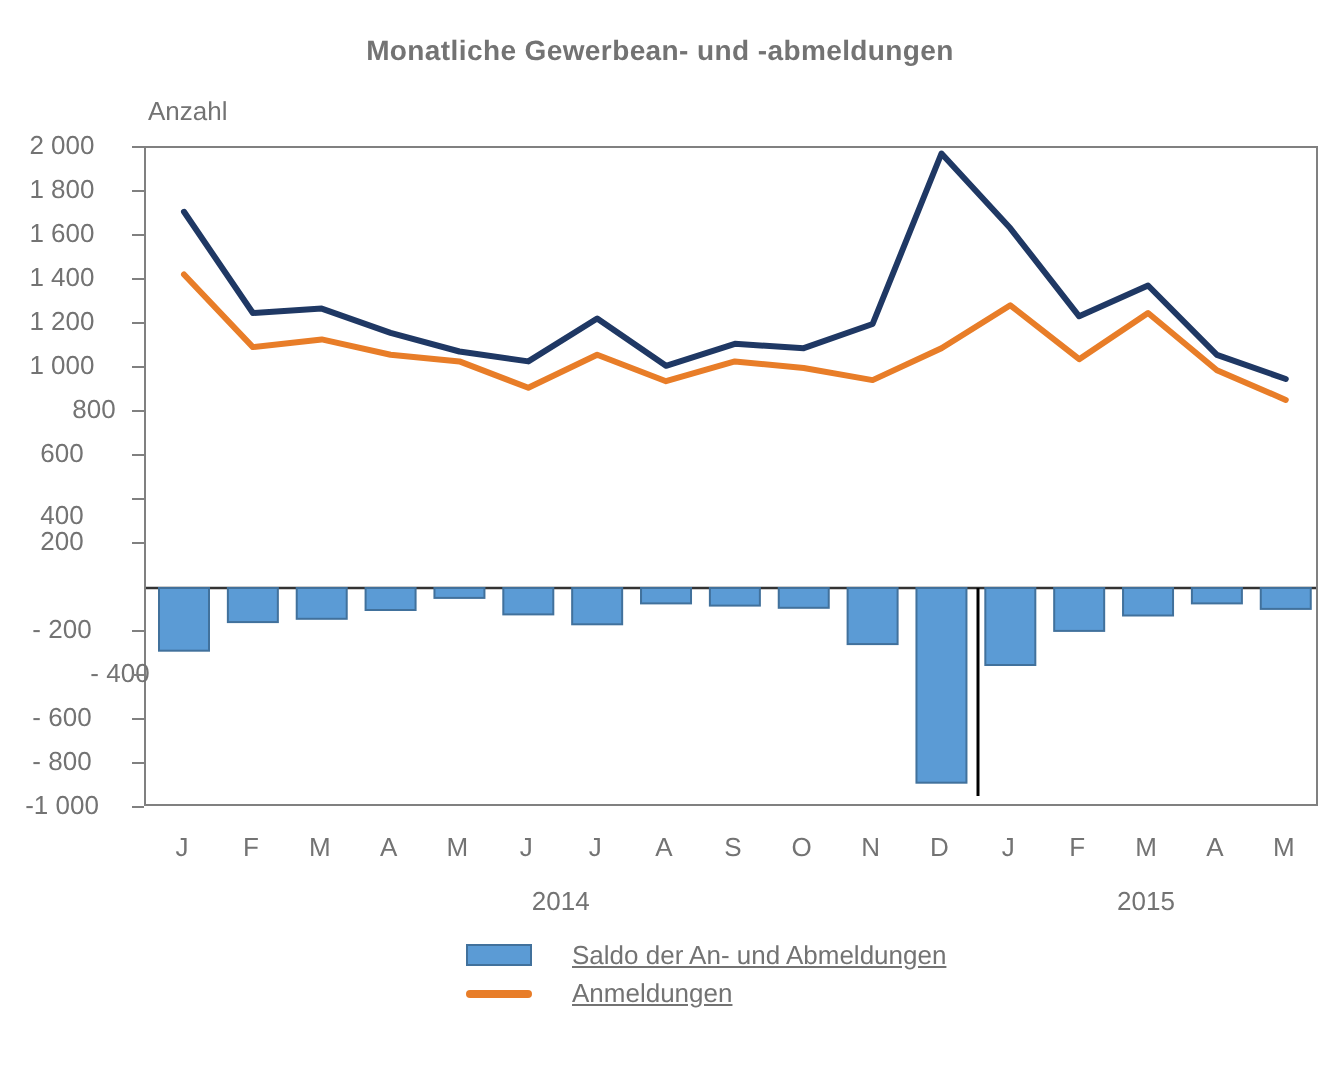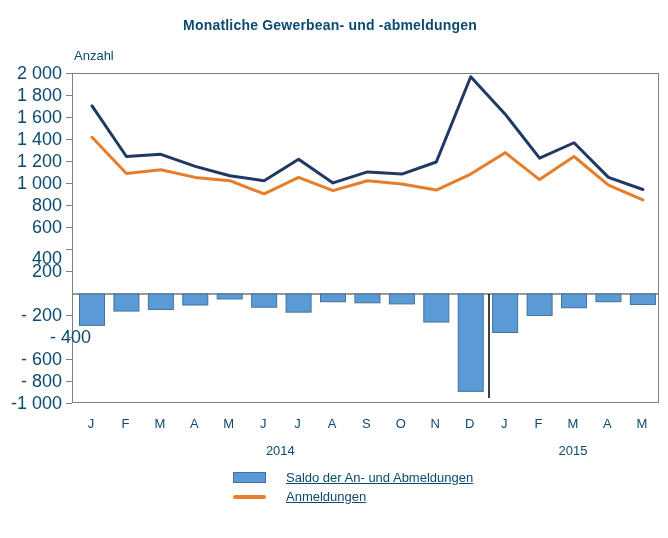--- a/index.html
+++ b/index.html
@@ -1,32 +1,32 @@
 <!DOCTYPE html>
 <html><head>
 <meta charset="utf-8">
 <style>
   html,body{margin:0;padding:0;background:#fff;}
   .canvas{
     position:relative;width:668px;height:538px;background:#ffffff;
-    font-family:"Liberation Sans",sans-serif;color:#0c4a6e;overflow:hidden;
+    font-family:"Liberation Sans",sans-serif;color:#737373;overflow:hidden;
   }
   .title{
     position:absolute;left:0;top:17px;width:660px;text-align:center;
     font-size:14px;font-weight:bold;letter-spacing:.2px;
   }
   .anzahl{position:absolute;left:74px;top:48px;font-size:13px;}
   .plot-frame{
     position:absolute;left:72px;top:73px;width:587px;height:330px;
     border:1px solid #808080;box-sizing:border-box;background:#fff;
   }
   .plot-frame svg{position:absolute;left:0;top:0;}
   .y-tick-label{
-    position:absolute;left:0;width:62px;text-align:right;
-    font-size:18px;line-height:16px;white-space:pre;
+    position:absolute;left:0;width:62px;text-align:center;
+    font-size:13px;line-height:16px;white-space:pre;
   }
   .y-tick-mark{position:absolute;left:66px;width:6px;height:1px;background:#808080;}
   .x-tick-label{
     position:absolute;top:416px;width:34px;text-align:center;font-size:13px;
   }
   .year-label{
     position:absolute;top:443px;width:60px;text-align:center;font-size:13px;
   }
   .legend{position:absolute;left:233px;top:468px;}
   .legend-row{display:flex;align-items:center;height:19px;}
@@ -73,21 +73,21 @@
       <div class="y-tick-label" style="top: 87px;">1 800</div>
       <div class="y-tick-mark" style="top: 95px;"></div>
       <div class="y-tick-label" style="top: 109px;">1 600</div>
       <div class="y-tick-mark" style="top: 117px;"></div>
       <div class="y-tick-label" style="top: 131px;">1 400</div>
       <div class="y-tick-mark" style="top: 139px;"></div>
       <div class="y-tick-label" style="top: 153px;">1 200</div>
       <div class="y-tick-mark" style="top: 161px;"></div>
       <div class="y-tick-label" style="top: 175px;">1 000</div>
       <div class="y-tick-mark" style="top: 183px;"></div>
-      <div class="y-tick-label" style="top: 197px;">800</div>
+      <div class="y-tick-label" style="top: 197px; padding-left: 16px;">800</div>
       <div class="y-tick-mark" style="top: 205px;"></div>
       <div class="y-tick-label" style="top: 219px;">600</div>
       <div class="y-tick-mark" style="top: 227px;"></div>
       <div class="y-tick-label" style="top: 250px;">400</div>
       <div class="y-tick-mark" style="top: 249px;"></div>
       <div class="y-tick-label" style="top: 263px;">200</div>
       <div class="y-tick-mark" style="top: 271px;"></div>
       <div class="y-tick-label" style="top: 307px;">- 200</div>
       <div class="y-tick-mark" style="top: 315px;"></div>
       <div class="y-tick-label" style="top: 329px; padding-left: 29px;">- 400</div>

